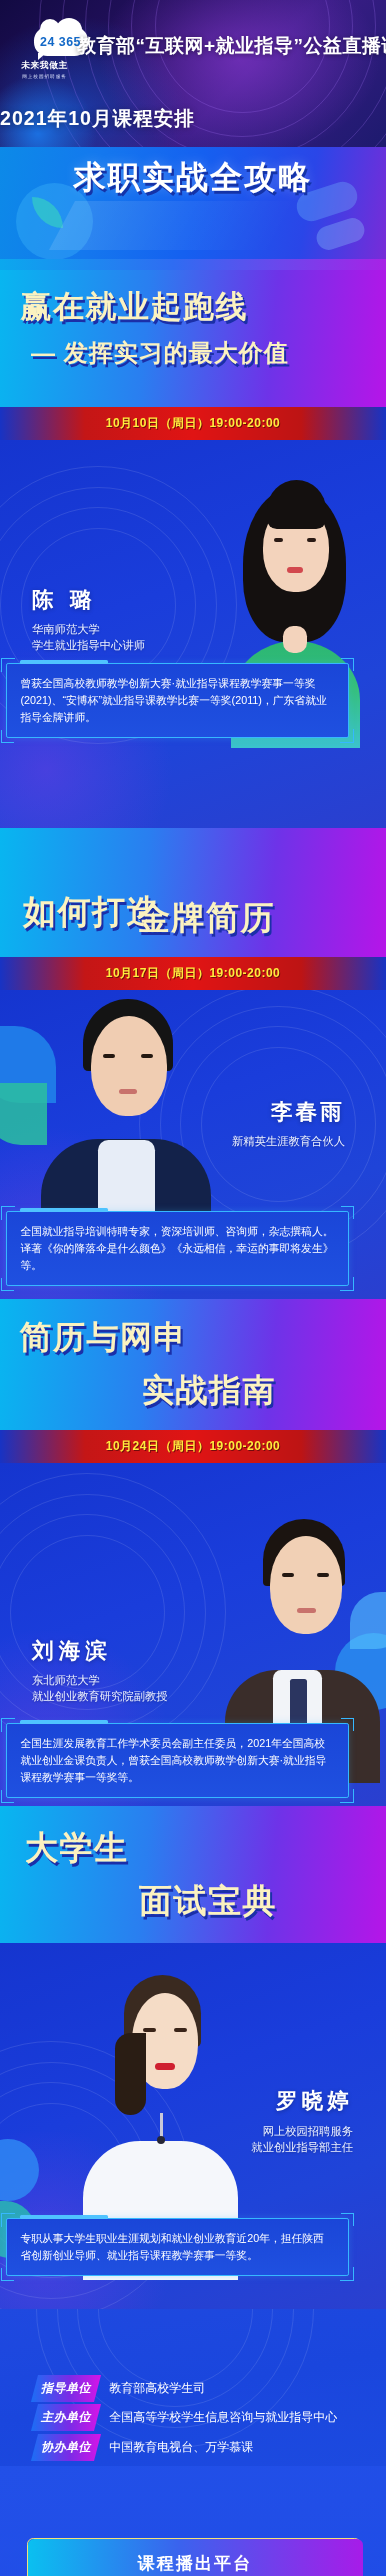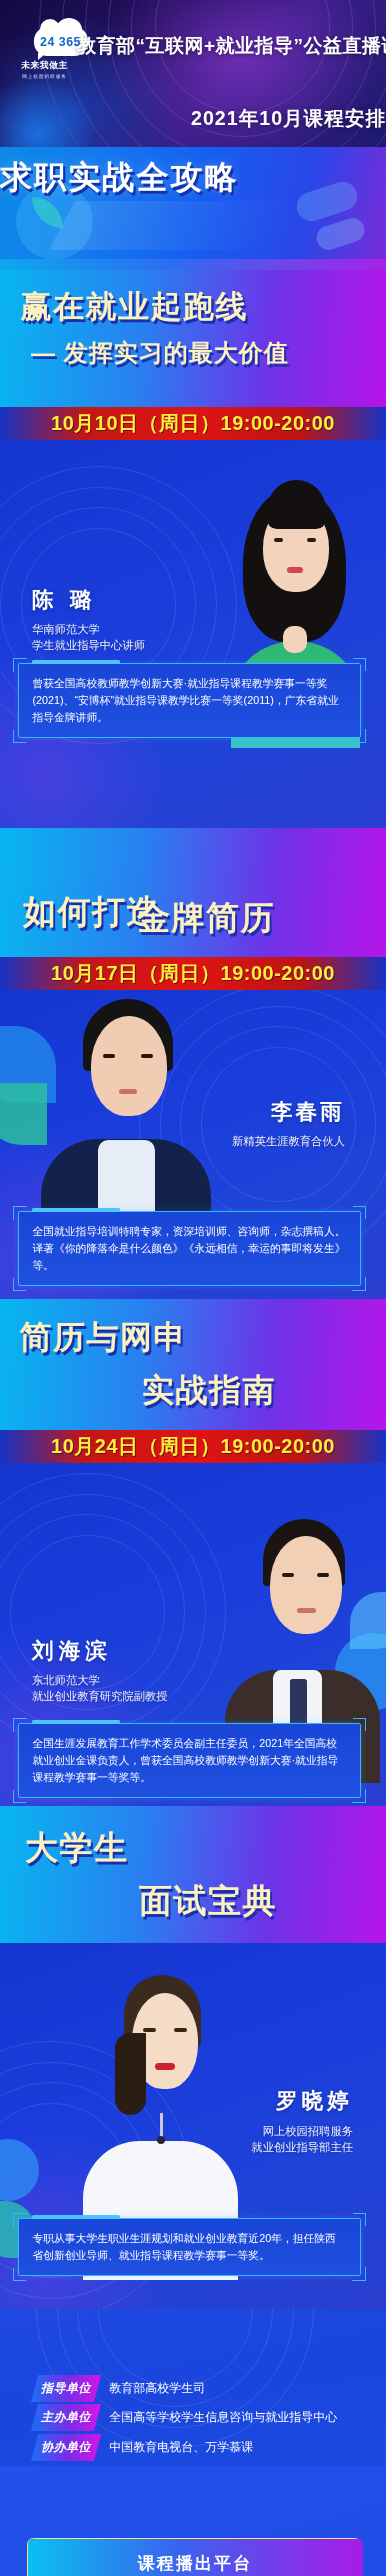--- a/index.html
+++ b/index.html
@@ -49,21 +49,21 @@
     border-left:8.2px solid #fff; border-bottom:7.2px solid transparent;
   }
   .logo-s1 { color:#fff; font-size:8.8px; font-weight:bold; margin-top:3.6px; letter-spacing:0.5px;}
   .logo-s2 { color:#dfe6ff; font-size:4.6px; margin-top:2.1px; letter-spacing:1px;}
   .hdr-title {
     position:absolute; left:77px; top:33px; width:301px;
     color:#fff; font-size:19px; font-weight:bold; letter-spacing:0.5px;
     text-shadow:0 1px 5.2px rgba(0,0,0,.45); white-space:nowrap;
   }
   .hdr-sub {
-    position:absolute; left:0; right:0; top:105px; text-align:right;
+    position:absolute; left:0; right:0; top:105px; text-align:left;
     color:#fff; font-size:19.6px; font-weight:bold; letter-spacing:1px;
     text-shadow:0 1px 6.2px rgba(0,0,0,.4);
   }
 
   
   .maintitle-band {
     position:relative; width:386px; height:123px; overflow:hidden;
     background:linear-gradient(100deg,#0c8ae8 0%,#1478ee 25%,#1560f0 50%,#2a46e8 78%,#7a2bd8 100%);
   }
   .mt-shape { position:absolute; border-radius:50%; }
@@ -77,21 +77,21 @@
   }
   .mt-cap {
     position:absolute; width:62px; height:29px; right:28px; top:40px;
     background:rgba(120,200,255,.3); border-radius:14.4px; transform:rotate(-18deg);
   }
   .mt-cap2 {
     position:absolute; width:49px; height:24px; right:20.6px; top:75px;
     background:rgba(150,215,255,.3); border-radius:12px; transform:rotate(-18deg);
   }
   .mt-text {
-    position:absolute; left:0; right:0; top:9.3px; text-align:left;
+    position:absolute; left:0; right:0; top:9.3px; text-align:center;
     font-size:32px; font-weight:bold; color:#fff; letter-spacing:2.1px;
     text-shadow:2.1px 2.6px 0 #1433a8, 0 0 11.3px rgba(255,255,255,.25);
   }
   .mt-bottombar {
     position:absolute; left:0; bottom:0; width:386px; height:11.3px;
     background:linear-gradient(90deg,#0ba8ee,#2f6cf2 45%,#a822e6 100%);
   }
 
   
   .sect-title {
@@ -115,21 +115,21 @@
   .sect-4 .ln1 { position:absolute; left:25px; top:19.6px; font-size:33px; }
   .sect-4 .ln2 { position:absolute; left:139px; top:73px; font-size:33px; }
 
   
   .datebar {
     position:relative; width:386px; height:33px;
     background:linear-gradient(90deg,#1733c4 0%,#c41616 22%,#e01414 50%,#bd1414 78%,#1733c4 100%);
     display:flex; align-items:center; justify-content:center;
   }
   .datebar span {
-    color:#ffec3d; font-size:20px; font-weight:bold; letter-spacing:0.5px;
+    color:#ffec3d; font-size:12px; font-weight:bold; letter-spacing:0.5px;
     text-shadow:1px 1px 0 rgba(0,0,0,.45);
   }
 
   
   .speaker {
     position:relative; width:386px; overflow:hidden;
     background:
       radial-gradient(circle 180px at 12% 85%, rgba(120,60,230,.45) 0%, rgba(30,50,200,0) 70%),
       linear-gradient(160deg,#1535cf 0%,#1a3ddb 40%,#1f44d8 70%,#2a3fcf 100%);
   }
@@ -148,21 +148,21 @@
   .sp-photo {
     position:absolute; border-radius:3.1px; overflow:hidden;
   }
   
   .ph { position:absolute; }
   .ph-head { border-radius:50% 50% 46% 46%; }
   .ph-hair { border-radius:50% 50% 40% 40%; }
   .ph-body { border-radius:50% 50% 0 0; }
 
   .bio {
-    position:absolute; left:18px; width:343px;
+    position:absolute; left:6px; width:343px;
     background:linear-gradient(180deg,#1a46d8,#1f50e0);
     border:1px solid #36b8ff; border-radius:2.1px;
     padding:11.3px 13.4px; color:#fff; font-size:10.8px; line-height:1.55;
     box-shadow:0 0 7.2px rgba(60,180,255,.25);
   }
   .bio:before, .bio:after {
     content:""; position:absolute; width:13.4px; height:13.4px; border:1px solid #36b8ff;
   }
   .bio:before { left:-6.2px; top:-6.2px; border-right:0; border-bottom:0; }
   .bio:after  { right:-6.2px; bottom:-6.2px; border-left:0; border-top:0; }

